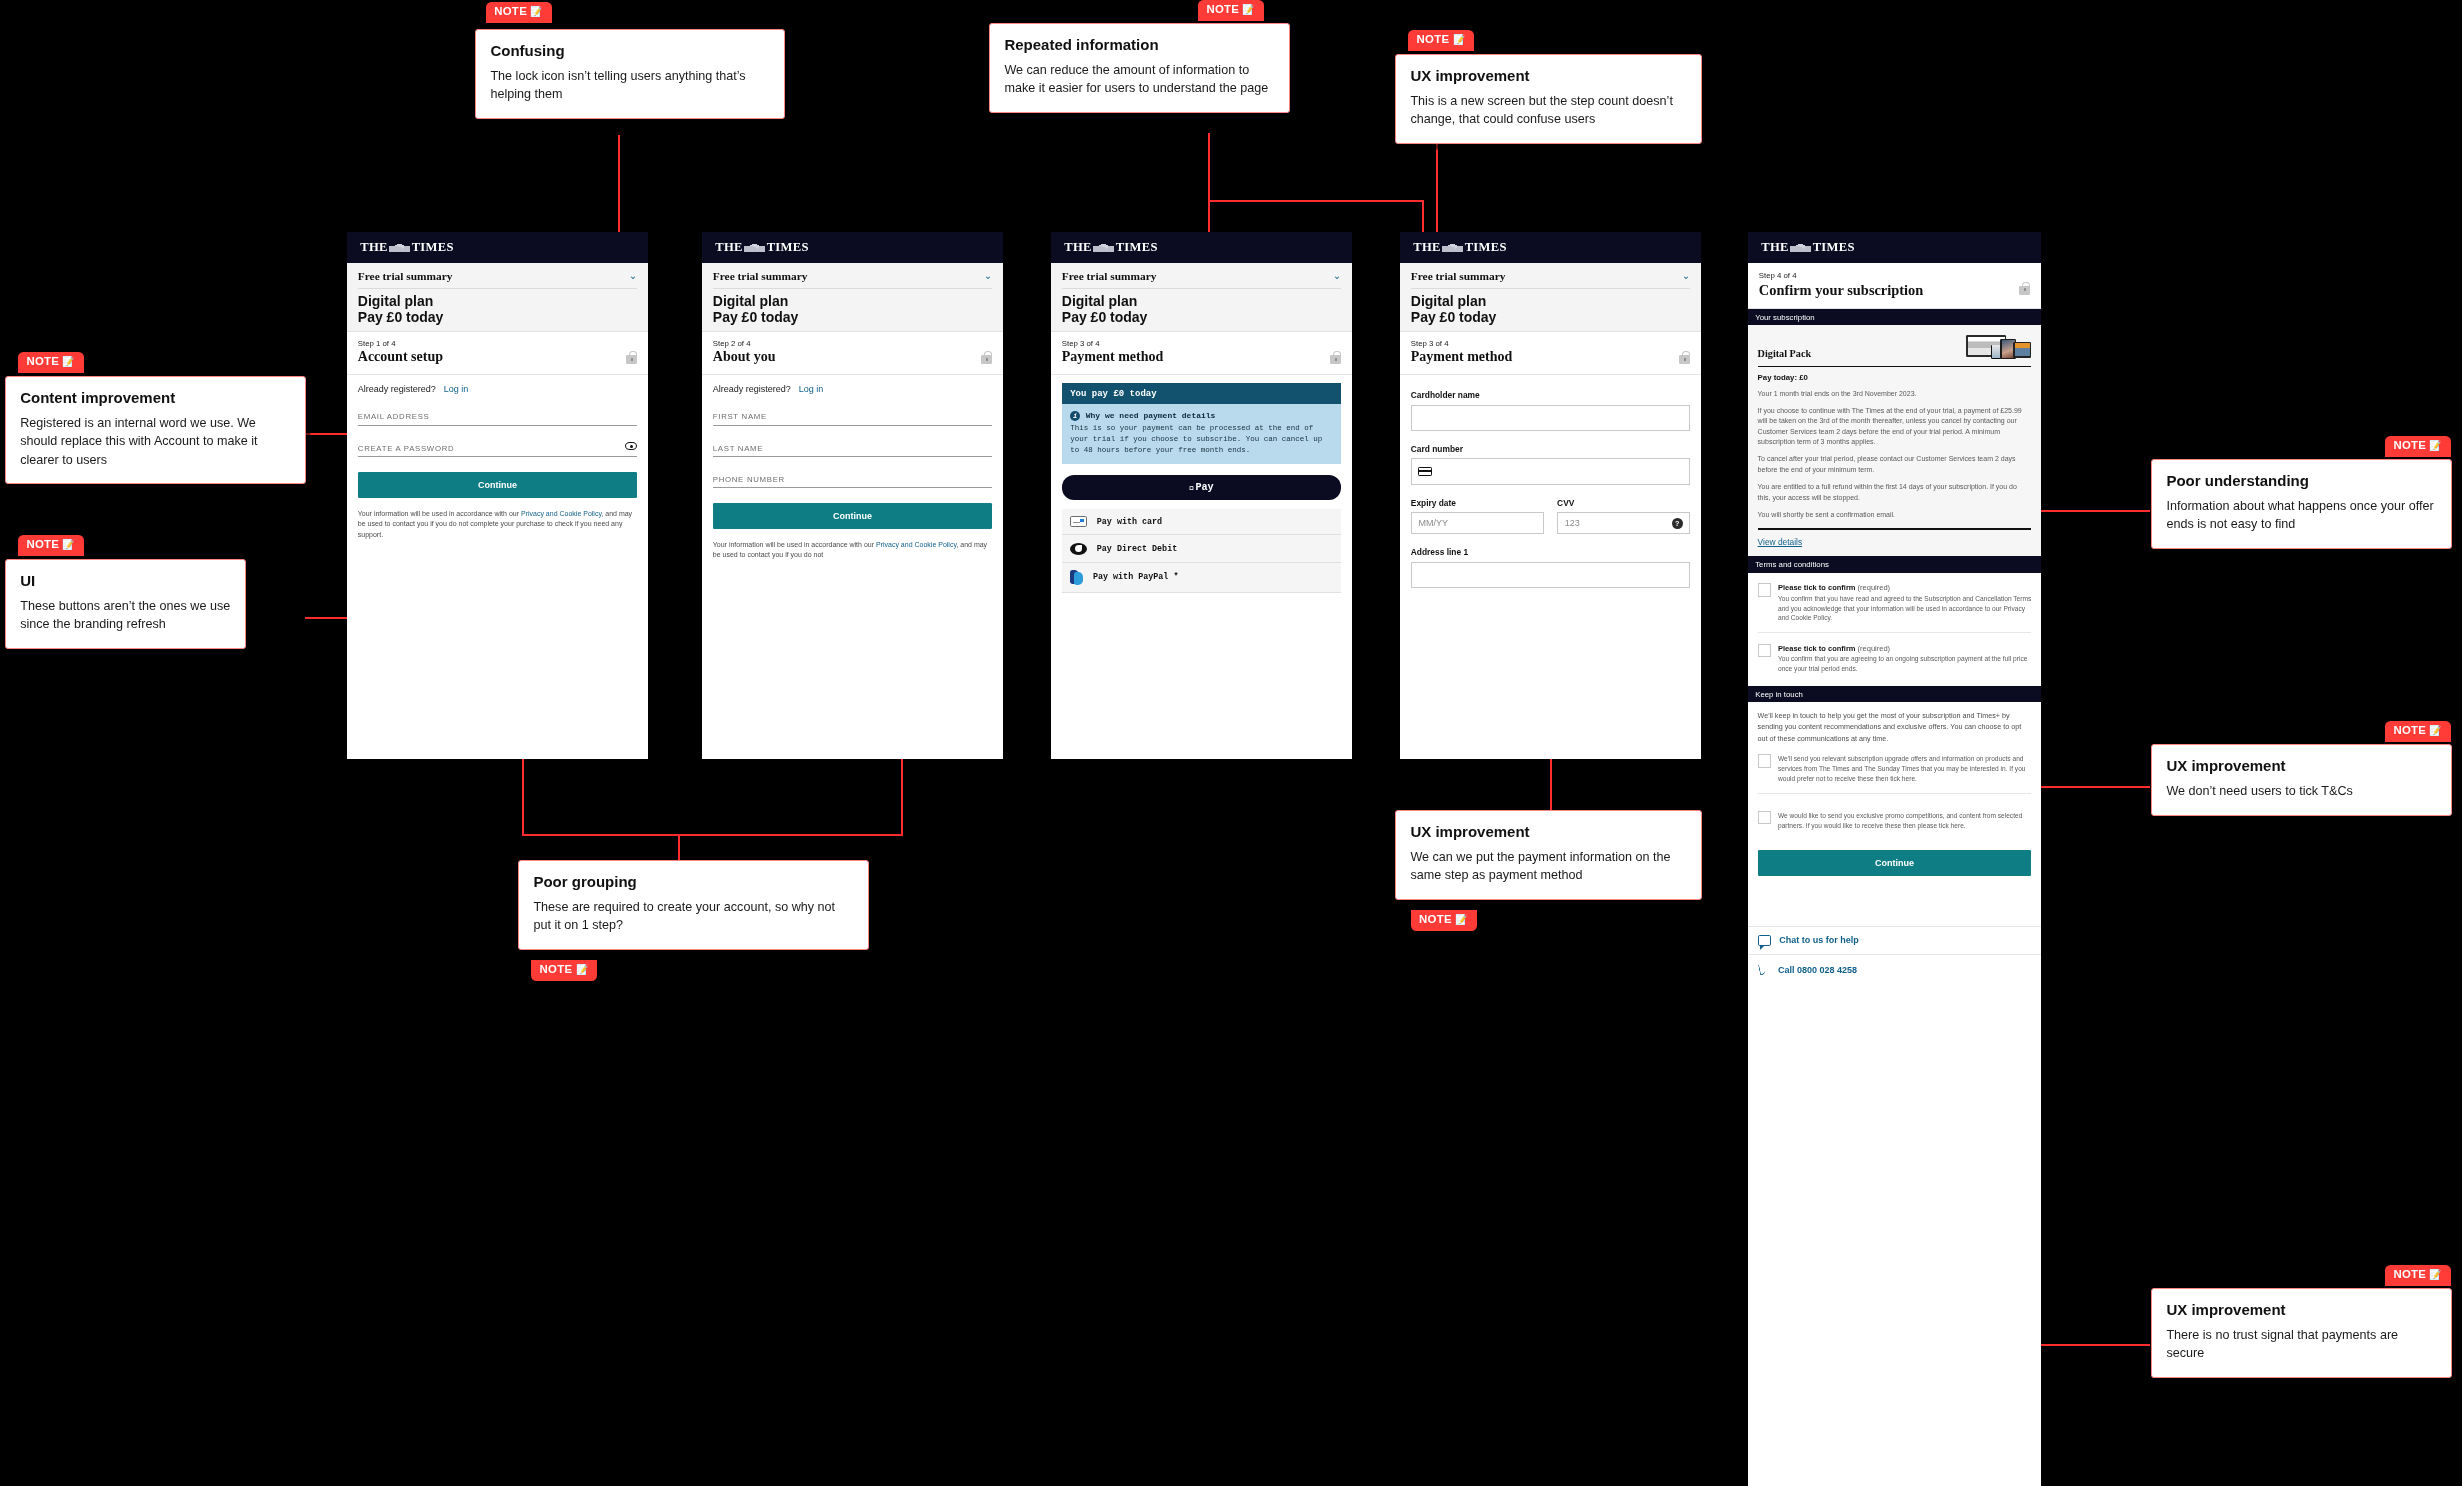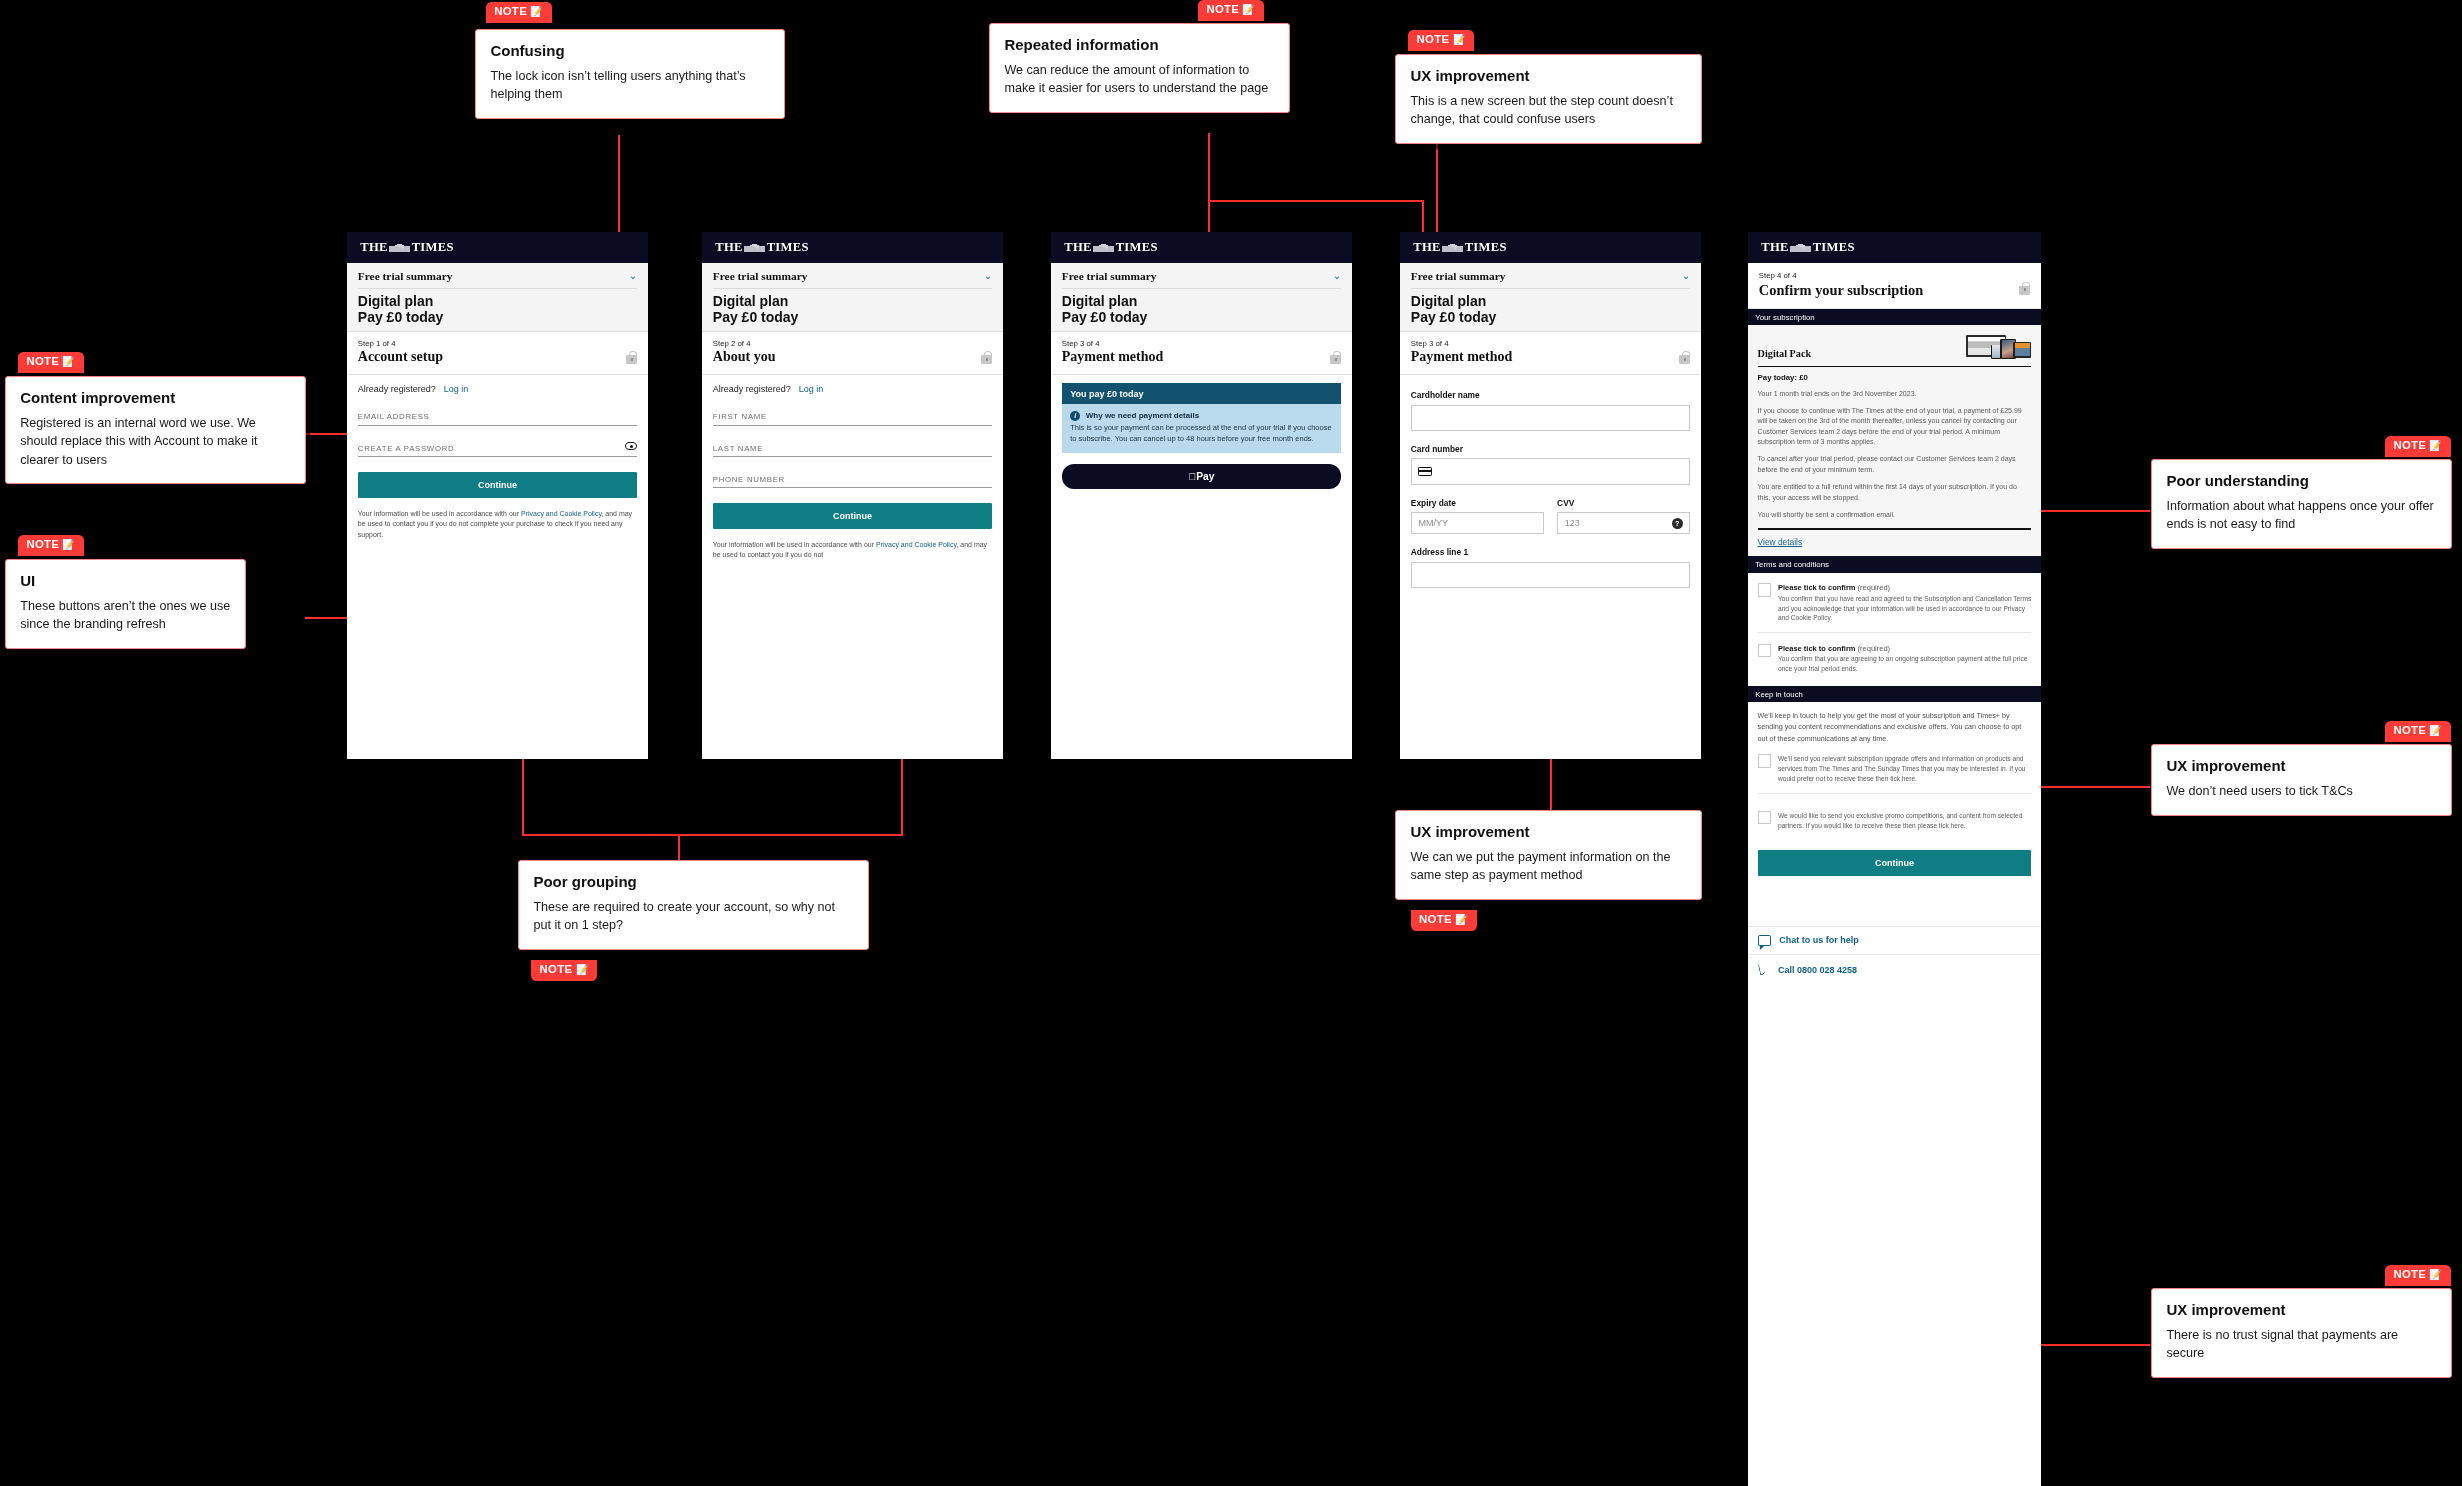--- a/index.html
+++ b/index.html
@@ -475,31 +475,45 @@
       <div class="summary-row2">
         <span>Digital plan</span>
         <span>Pay £0 today</span>
       </div>
     </div>
     <div class="step-block">
       <div class="step-label">Step 3 of 4</div>
       <div class="step-title">Payment method</div>
       <div class="lock"></div>
     </div>
-    <div class="body-pad" style="padding-top:8.4px;">
+    <div class="body-pad" style="padding-top:8.4px;font-family:Liberation Mono, monospace;">
       <div class="paybar">You pay £0 today</div>
       <div class="paybox">
         <div class="paybox-head">
           <span class="info-dot">i</span>
           <span>Why we need payment details</span>
         </div>
         <div class="paybox-text">This is so your payment can be processed at the end of your trial if you choose to subscribe. You can cancel up to 48 hours before your free month ends.</div>
       </div>
       <div class="applepay">
         <span></span><span>Pay</span>
+      </div>
+      <div style="margin-top:8.4px;">
+        <div class="pay-opt">
+          <span class="ico-card"></span>
+          <span>Pay with card</span>
+        </div>
+        <div class="pay-opt">
+          <span class="ico-dd"></span>
+          <span>Pay Direct Debit</span>
+        </div>
+        <div class="pay-opt">
+          <span class="ico-pp"></span>
+          <span>Pay with PayPal *</span>
+        </div>
       </div>
     </div>
   </div>
 
   <div class="screen" style="left:1400px; top:232px; width:301px; height:527px;">
     <div class="masthead">
       <div class="logo">
         <span>THE</span>
         <span class="crest"></span>
         <span>TIMES</span>

